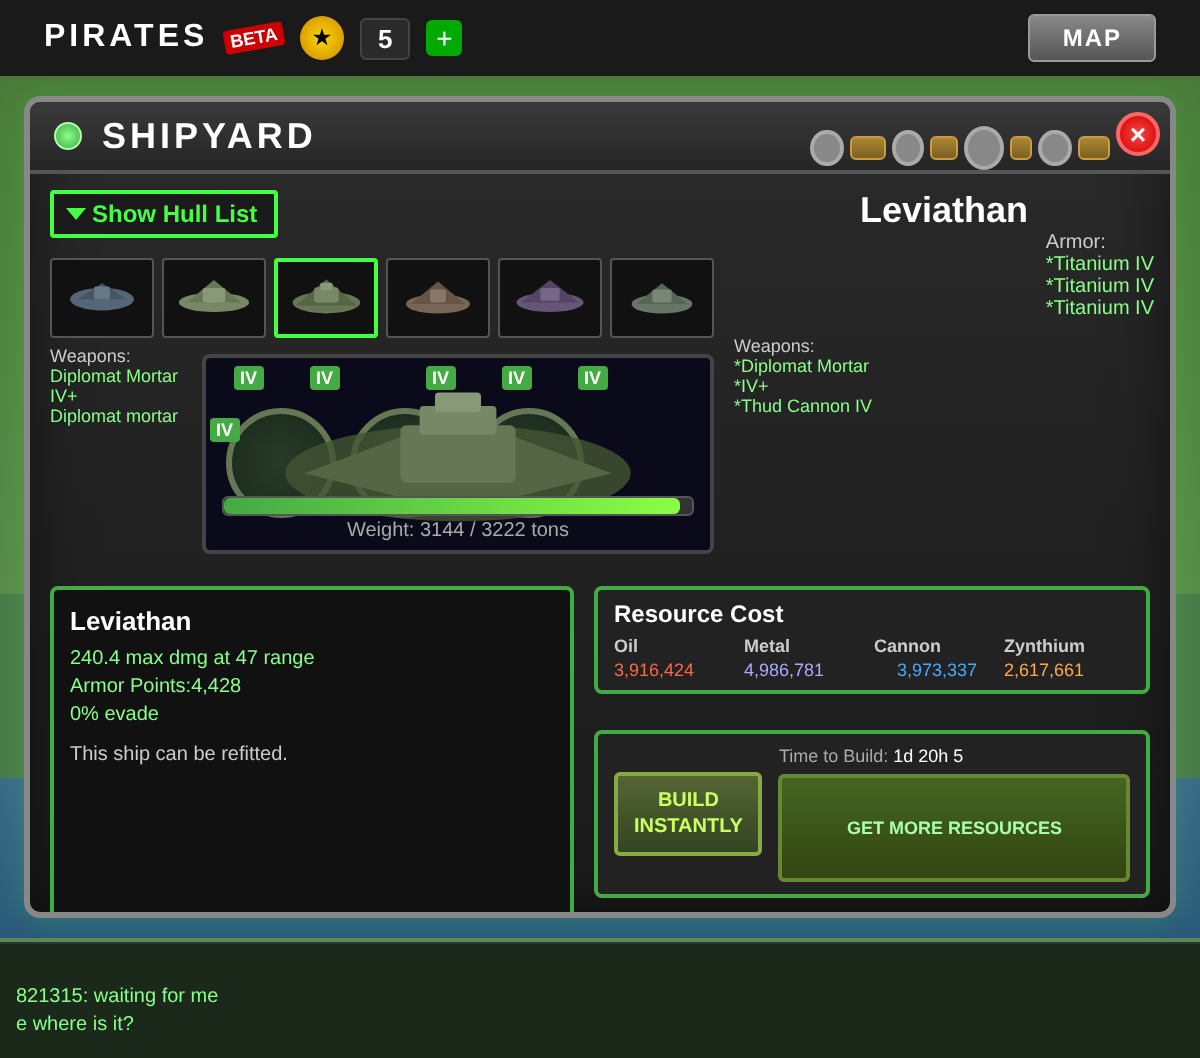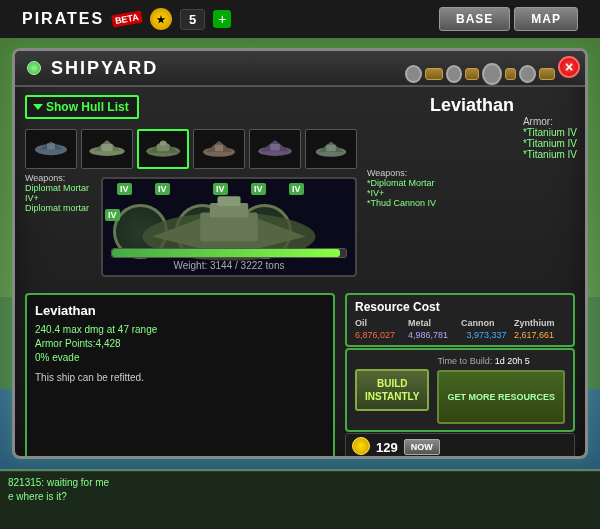--- a/index.html
+++ b/index.html
@@ -375,25 +375,25 @@
       color: #88ff88;
       font-size: 10px;
       margin-bottom: 3px;
     }
     .stat-line.white {
       color: #cccccc;
     }
 
     
     .resource-panel {
-      width: 230px;
+      width: 278px;
       flex-shrink: 0;
       display: flex;
       flex-direction: column;
-      gap: 1px;
+      gap: 18px;
     }
     .resource-cost-header {
       background: #222;
       border: 2px solid #44aa44;
       border-radius: 4px;
       padding: 5px 8px;
     }
     .resource-title {
       color: #ffffff;
       font-size: 12px;
@@ -500,21 +500,21 @@
 
     
     .chat-area {
       position: absolute;
       bottom: 0;
       left: 0;
       right: 0;
       height: 58px;
       background: rgba(0,0,0,0.7);
       border-top: 1px solid #333;
-      padding: 4px 8px;
+      padding: 20px 8px;
       overflow: hidden;
     }
     .chat-line {
       color: #88ff88;
       font-size: 10px;
       line-height: 1.4;
     }
 
     
     .shipyard-modal {
@@ -534,21 +534,20 @@
 
 <div class="top-bar">
   <div class="top-bar-left">
     <span class="logo-text">PIRATES</span>
     <span class="beta-badge">BETA</span>
     <div class="gold-icon">★</div>
     <span class="score-display">5</span>
     <button class="plus-btn">+</button>
   </div>
   <div class="top-bar-right">
-    <button class="nav-btn">BASE</button>
     <button class="nav-btn">MAP</button>
   </div>
 </div>
 
 <div class="game-bg">
   <div class="game-bg-land"></div>
   <div class="game-bg-water"></div>
 </div>
 
 <div class="shipyard-modal">
@@ -709,21 +708,21 @@
 
       <div class="resource-panel">
 
         <div class="resource-cost-header">
           <div class="resource-title">Resource Cost</div>
           <div class="resource-cols">
             <div class="resource-col-header">Oil</div>
             <div class="resource-col-header">Metal</div>
             <div class="resource-col-header">Cannon</div>
             <div class="resource-col-header">Zynthium</div>
-            <div class="resource-col-value oil">6,876,027</div>
+            <div class="resource-col-value oil">3,916,424</div>
             <div class="resource-col-value metal">4,986,781</div>
             <div class="resource-col-value energy">3,973,337</div>
             <div class="resource-col-value zynthium">2,617,661</div>
           </div>
         </div>
 
         <div class="build-area">
           <button class="build-instantly-btn">
             <span style="white-space:pre-line;">BUILD
 INSTANTLY</span>

